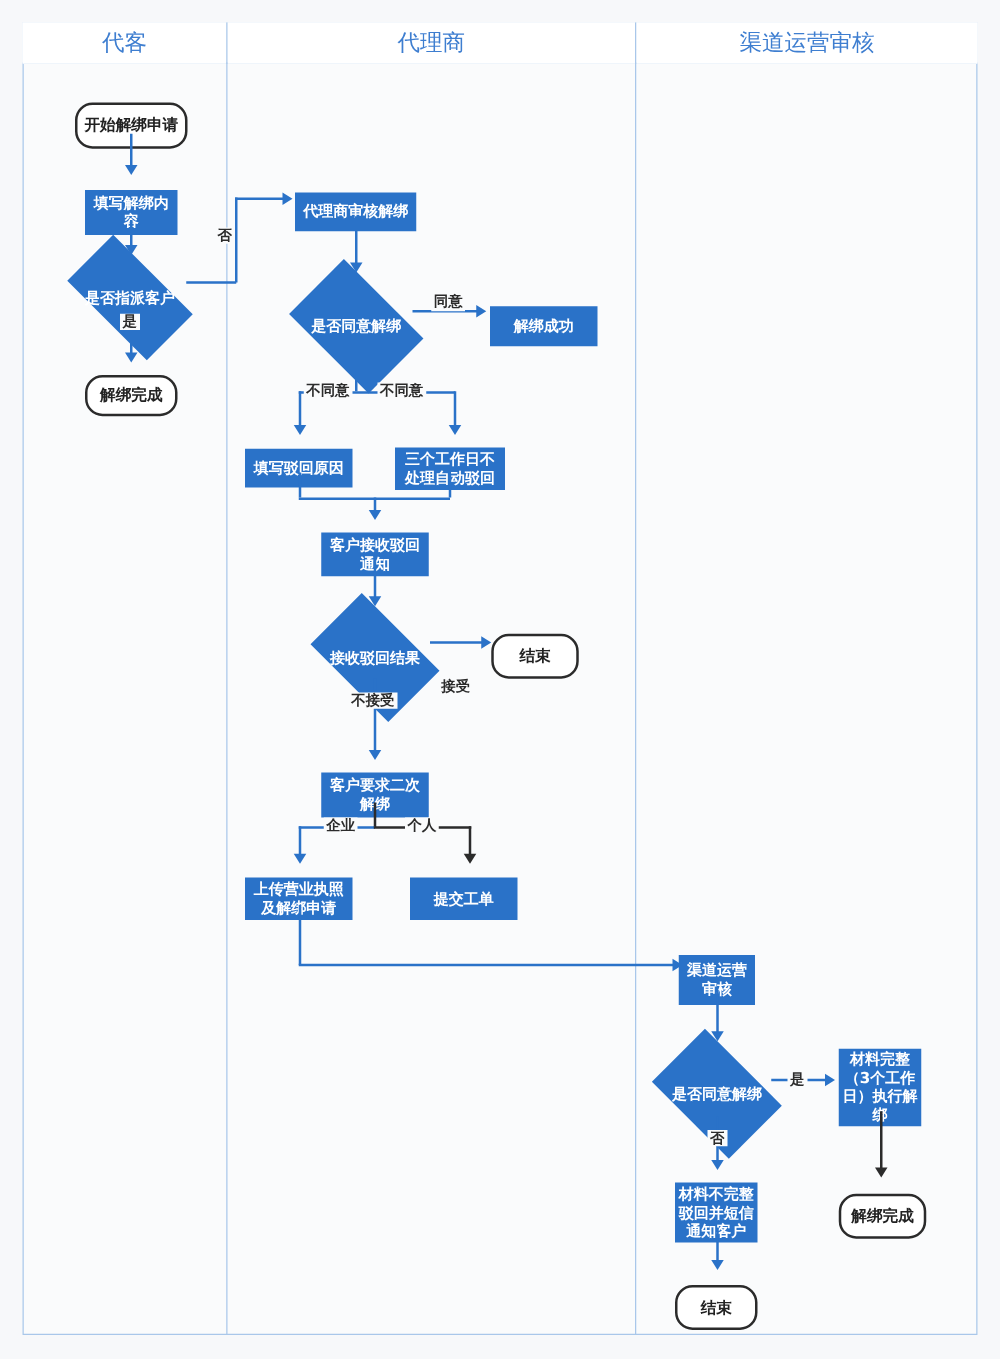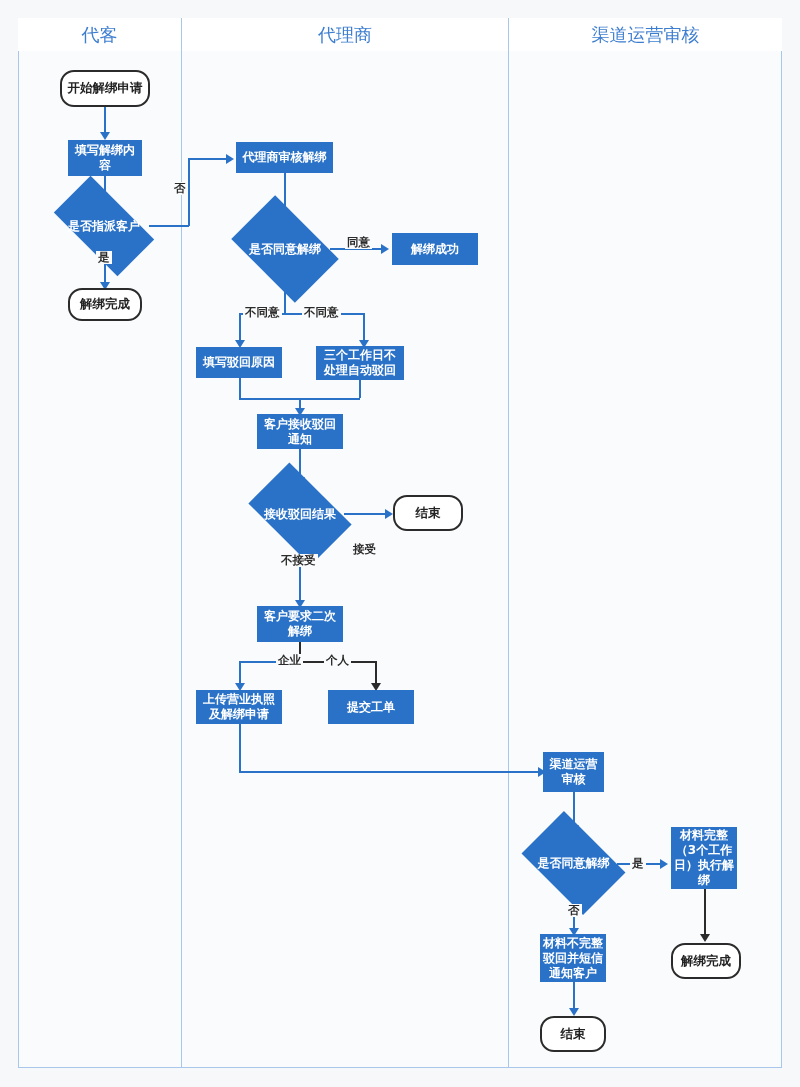--- a/index.html
+++ b/index.html
@@ -8,21 +8,21 @@
 
   .swimlane-frame{position:absolute;left:18px;top:18px;width:764px;height:1050px;
     border:1px solid #a9c7ea;box-sizing:border-box;background:#fafbfc;}
   .lane-header-row{position:absolute;left:18px;top:18px;width:764px;height:33px;
     border-bottom:1px solid #a9c7ea;box-sizing:border-box;background:#ffffff;}
   .lane-header{position:absolute;top:18px;height:33px;line-height:33px;text-align:center;
     color:#3e7ed0;font-size:18px;background:#ffffff;}
   .lane-div{position:absolute;top:18px;width:1px;height:1050px;background:#a9c7ea;}
 
   .node{position:absolute;box-sizing:border-box;display:flex;align-items:center;
-    justify-content:center;text-align:center;}
+    justify-content:center;text-align:center;margin-top:12px;}
   .nd-proc{background:#2a72c8;color:#ffffff;font-size:12px;line-height:15px;
     font-weight:600;padding:2px 3px;}
   .nd-term{background:#ffffff;color:#222222;font-size:12.5px;font-weight:600;
     border:2px solid #2b2b2b;border-radius:14px;}
   .nd-dec{color:#ffffff;font-size:12px;font-weight:600;line-height:14px;}
   .nd-dec .dshape{position:absolute;left:0;top:0;width:100%;height:100%;
     background:#2a72c8;transform:rotate(45deg);}
   .nd-dec .dtext{position:relative;z-index:2;width:140%;}
 
   .conn{position:absolute;background:#2a72c8;}
@@ -136,21 +136,21 @@
 
   <div class="node nd-proc" style="left:257px;top:606px;width:86px;height:36px;">客户要求二次解绑</div>
 
   <div class="conn v dark" style="left:299px;top:642px;height:20px;"></div>
   <div class="conn h" style="left:239px;top:661px;width:61px;"></div>
   <div class="conn h dark" style="left:299px;top:661px;width:78px;"></div>
   <div class="conn v" style="left:239px;top:661px;height:24px;"></div>
   <div class="arw down" style="left:235px;top:683px;"></div>
   <div class="conn v dark" style="left:375px;top:661px;height:24px;"></div>
   <div class="arw down dark" style="left:371px;top:683px;"></div>
-  <div class="elabel" style="left:276px;top:654px;">企业</div>
+  <div class="elabel" style="left:259px;top:654px;">企业</div>
   <div class="elabel" style="left:324px;top:654px;">个人</div>
 
   <div class="node nd-proc" style="left:196px;top:690px;width:86px;height:34px;">上传营业执照及解绑申请</div>
   <div class="node nd-proc" style="left:328px;top:690px;width:86px;height:34px;">提交工单</div>
 
   <div class="conn v" style="left:239px;top:724px;height:48px;"></div>
   <div class="conn h" style="left:239px;top:771px;width:303px;"></div>
   <div class="arw right" style="left:538px;top:767px;"></div>
 
   <div class="node nd-proc" style="left:543px;top:752px;width:61px;height:40px;">渠道运营审核</div>

